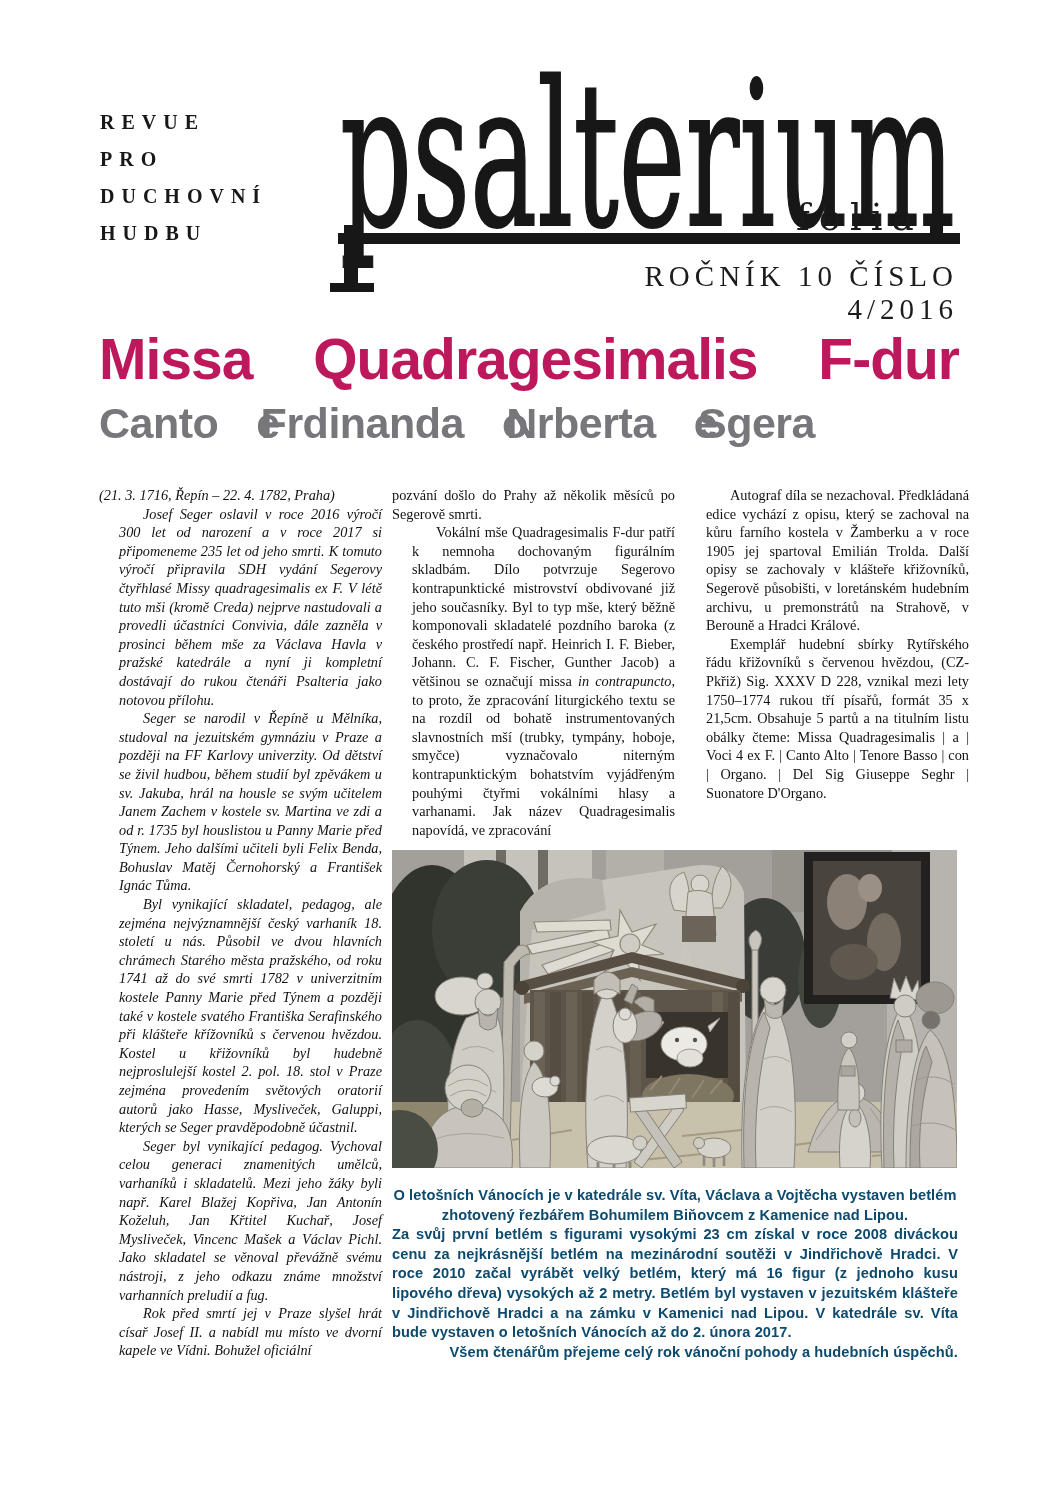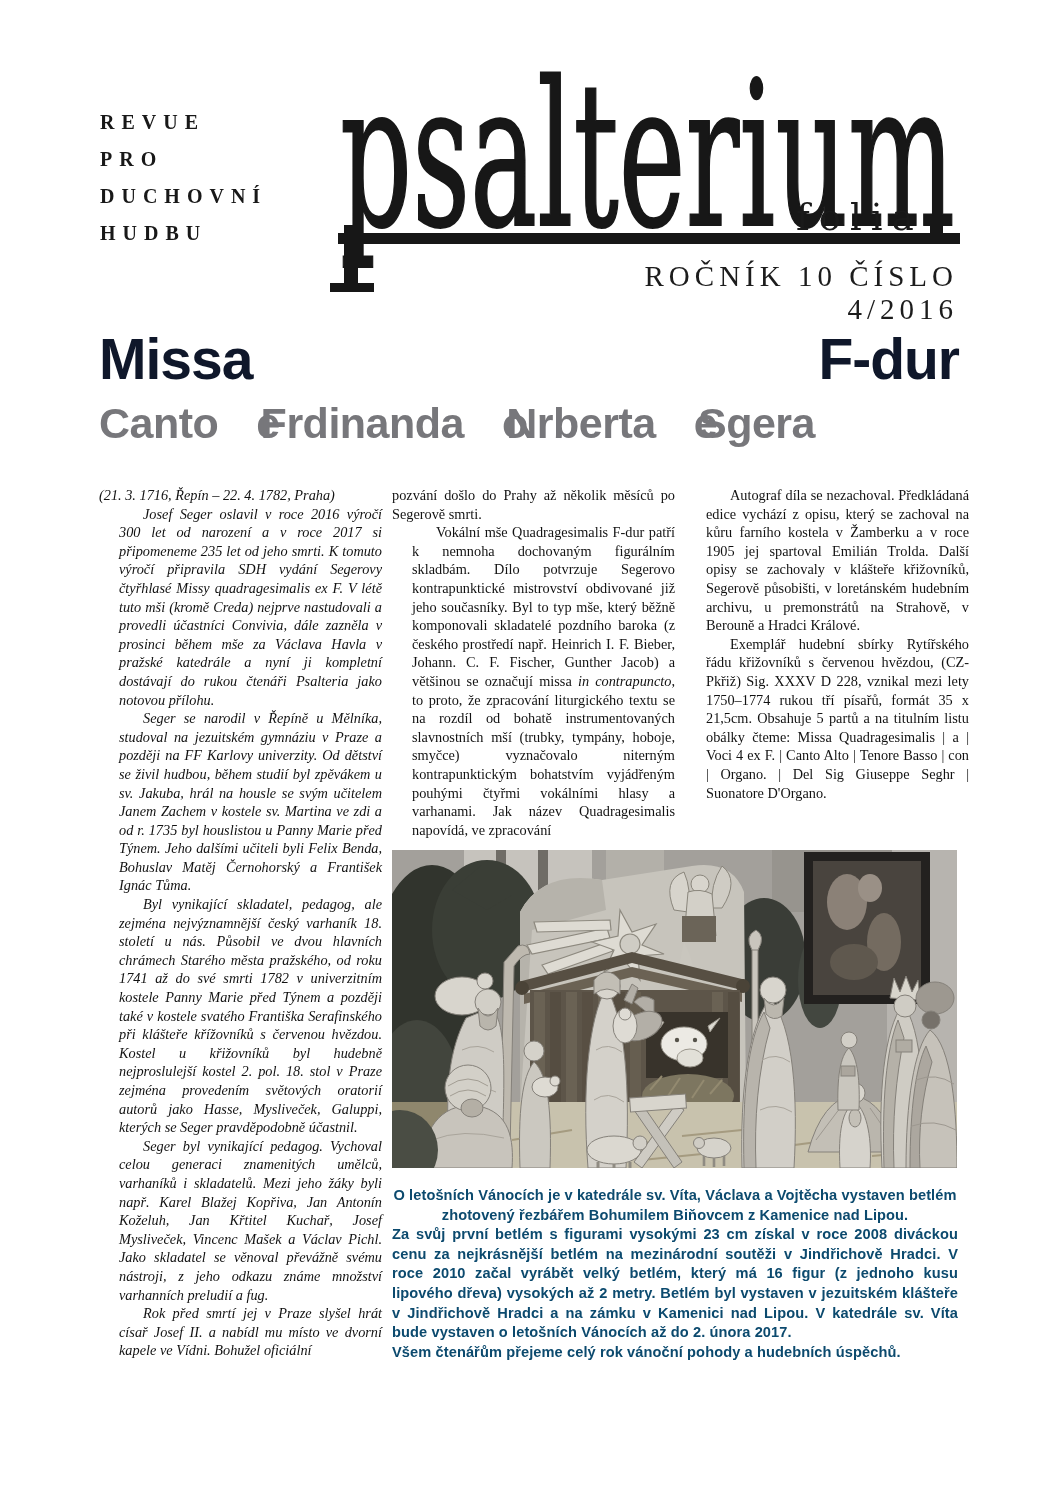--- a/index.html
+++ b/index.html
@@ -39,21 +39,21 @@
   
   .photo{position:absolute;left:392px;top:850px;width:565px;height:318px;
     background:#9a9a9a;overflow:hidden;}
   .photo svg{display:block;}
   
   .caption{position:absolute;left:392px;top:1186px;width:566px;
     font-family:"Liberation Sans",sans-serif;font-weight:700;
     font-size:14.6px;line-height:19.6px;color:#0c4a6e;letter-spacing:0.1px;}
   .cap-center{text-align:center;}
   .cap-body{text-align:justify;margin:0;}
-  .cap-end{text-align:left;}
+  .cap-end{text-align:right;}
 </style>
 </head>
 <body>
 
 <div class="page">
 
   <div class="tagline">
       <div>REVUE</div>
       <div>PRO</div>
       <div>DUCHOVNÍ</div>
@@ -67,22 +67,23 @@
 
     <rect x="26" y="173" width="14" height="66" fill="#171717"></rect>
     <rect x="12" y="231" width="44" height="9" fill="#171717"></rect>
 
     <rect x="612" y="173" width="13" height="10" fill="#171717"></rect>
     <text x="478" y="178" font-family="DejaVu Serif, Liberation Serif, serif" font-size="37" letter-spacing="9" fill="#1a1a1a">folia</text>
   </svg>
 
   <div class="issue-line">ROČNÍK 10 ČÍSLO 4/2016</div>
 
-  <h1 class="headline-1" style="margin: 0px; color: #0f172a;">
+  <h1 class="headline-1" style="margin: 0px; color: #be185d;">
       <span>Missa</span>
+      <span>Quadragesimalis</span>
       <span>F-dur</span>
     </h1>
   <h2 class="headline-2" style="margin: 0px; color: rgb(119, 119, 123);">
       <span>Canto</span>
       <span><span class="ov"><span class="under">e</span><span class="over">F</span></span>rdinanda</span>
       <span><span class="ov"><span class="under">o</span><span class="over">N</span></span>rberta</span>
       <span><span class="ov"><span class="under">e</span><span class="over">S</span></span>gera</span>
     </h2>
 
   <div class="col col-1">

